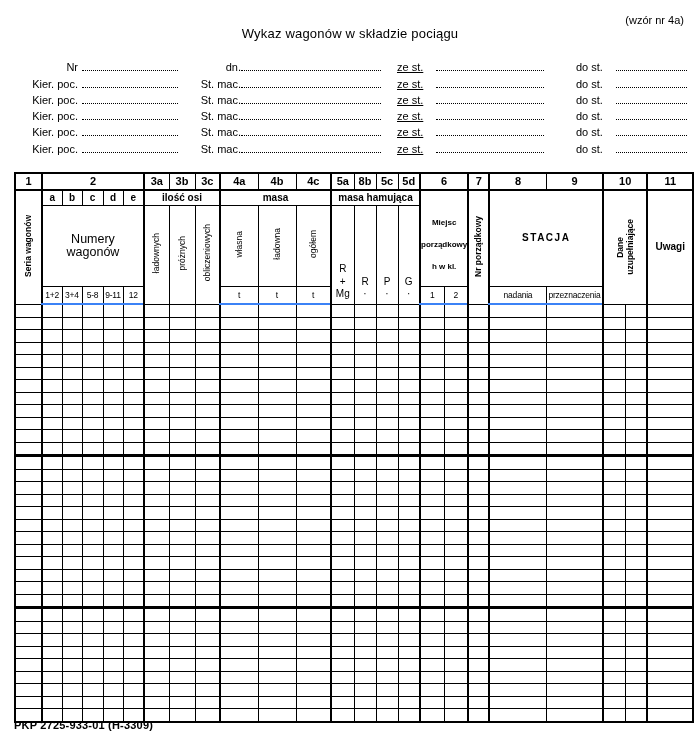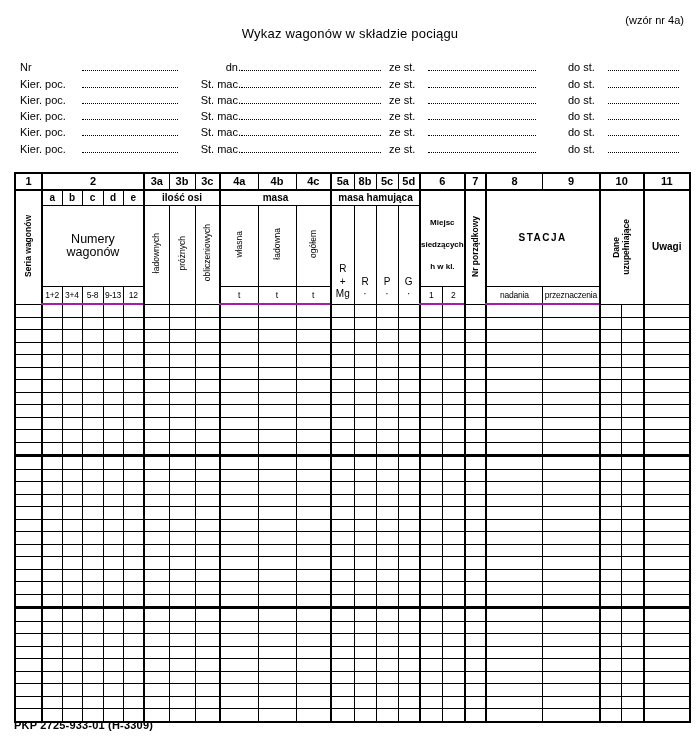--- a/index.html
+++ b/index.html
@@ -4,38 +4,38 @@
 <style>
   html,body{margin:0;padding:0;}
   body{
     width:700px;height:744px;background:#ffffff;color:#000;
     font-family:"Liberation Sans", sans-serif;position:relative;overflow:hidden;
   }
   .model-note{position:absolute;top:14px;right:16px;font-size:11px;}
   .page-title{position:absolute;top:26px;left:0;width:100%;text-align:center;font-size:13px;letter-spacing:.2px;}
   .form-block{position:absolute;top:57px;left:20px;width:668px;}
   .form-line{display:flex;align-items:flex-end;height:16.3px;font-size:11px;white-space:nowrap;}
-  .fl-l1{width:58px;}
+  .fl-l1{width:58px;text-align:right;}
   .fl-d1{width:96px;margin-left:4px;}
   .fl-l2{width:56px;margin-left:7px;text-align:right;}
   .fl-d2{width:140px;}
-  .fl-l3{width:36px;margin-left:8px;}
+  .fl-l3{width:36px;margin-left:16px;text-decoration:underline;}
   .fl-d3{width:108px;margin-left:3px;}
   .fl-l4{width:37px;margin-left:32px;}
   .fl-d4{width:71px;margin-left:3px;}
   .dots{border-bottom:1.5px dotted #000;height:3px;margin-bottom:2px;display:inline-block;}
 
   table.wagon{position:absolute;top:172px;left:14px;border-collapse:collapse;table-layout:fixed;
     border:2px solid #000;}
   table.wagon td{border:1px solid #000;padding:0;text-align:center;vertical-align:middle;overflow:hidden;line-height:1.05;}
   .bl2{border-left:2px solid #000 !important;}
   tr.rowA td{height:15px;font-weight:bold;font-size:11px;border-bottom:2px solid #000;}
   tr.rowB td{height:14px;font-size:10px;font-weight:bold;}
   tr.rowC td{height:80px;}
-  tr.rowD td{height:16px;font-size:8.5px;border-bottom:2px solid #a21caf;}
+  tr.rowD td{height:16px;font-size:8.5px;border-bottom:2px solid #3b82f6;}
   .numery{font-size:12.5px;}
   .vcell{text-align:center;vertical-align:middle;}
   .vtext{writing-mode:vertical-rl;transform:rotate(180deg);white-space:nowrap;font-size:8.5px;display:inline-block;}
   .vpair{display:flex;flex-direction:row;justify-content:center;align-items:center;gap:1px;height:100%;}
   .brake{height:100%;display:flex;flex-direction:column;justify-content:flex-end;align-items:center;gap:2px;padding-bottom:4px;box-sizing:border-box;font-size:10px;}
   .miejsc div{font-size:8px;line-height:1.25;margin-top:12px;}
   .stacja{font-weight:bold;font-size:11px;letter-spacing:1.5px;}
   .uwagi{font-size:10.5px;}
   .tunit{font-size:9px;}
   .subnum{font-size:9px;}
@@ -166,21 +166,21 @@
       <td class="bl2">a</td>
       <td>b</td>
       <td>c</td>
       <td>d</td>
       <td>e</td>
       <td colspan="3" class="bl2">ilość osi</td>
       <td colspan="3" class="bl2">masa</td>
       <td colspan="4" class="bl2">masa hamująca</td>
       <td colspan="2" rowspan="2" class="bl2 miejsc">
         <div>Miejsc</div>
-        <div>siedzących</div>
+        <div>porządkowy</div>
         <div>h w kl.</div>
       </td>
       <td rowspan="3" class="bl2 vcell"><span class="vtext">Nr porządkowy</span></td>
       <td colspan="2" rowspan="2" class="bl2 stacja">STACJA</td>
       <td colspan="2" rowspan="3" class="bl2 vcell">
         <div class="vpair">
           <span class="vtext">Dane</span>
           <span class="vtext">uzupełniające</span>
         </div>
       </td>
@@ -217,21 +217,21 @@
         <div class="brake">
           <span>G</span>
           <span>·</span>
         </div>
       </td>
     </tr>
     <tr class="rowD">
       <td class="bl2 smallcap">1+2</td>
       <td class="smallcap">3+4</td>
       <td class="smallcap">5-8</td>
-      <td class="smallcap">9-13</td>
+      <td class="smallcap">9-11</td>
       <td class="smallcap">12</td>
       <td class="bl2 tunit">t</td>
       <td class="tunit">t</td>
       <td class="tunit">t</td>
       <td class="bl2 subnum">1</td>
       <td class="subnum">2</td>
       <td class="bl2 smallcap">nadania</td>
       <td class="smallcap">przeznaczenia</td>
     </tr>
   </thead>

